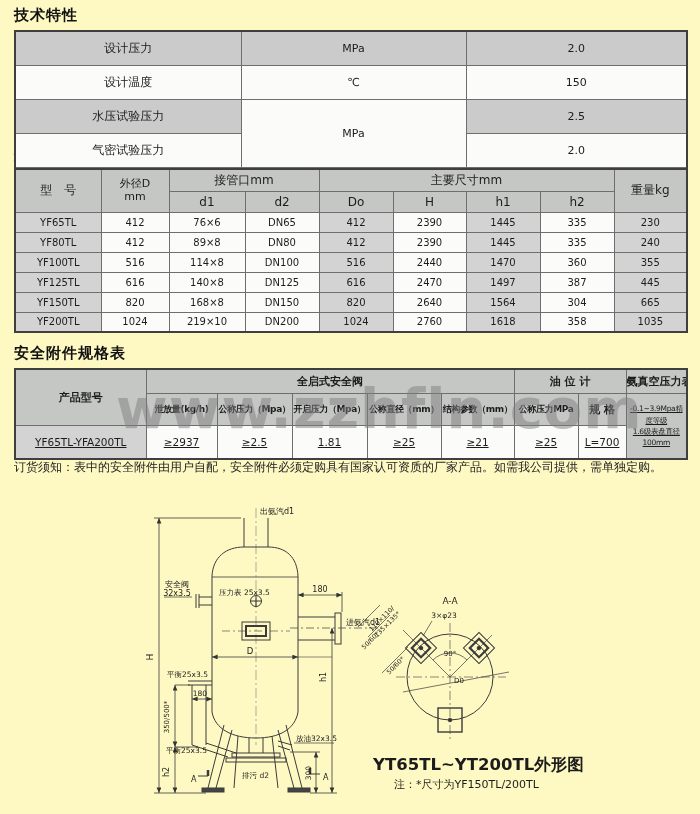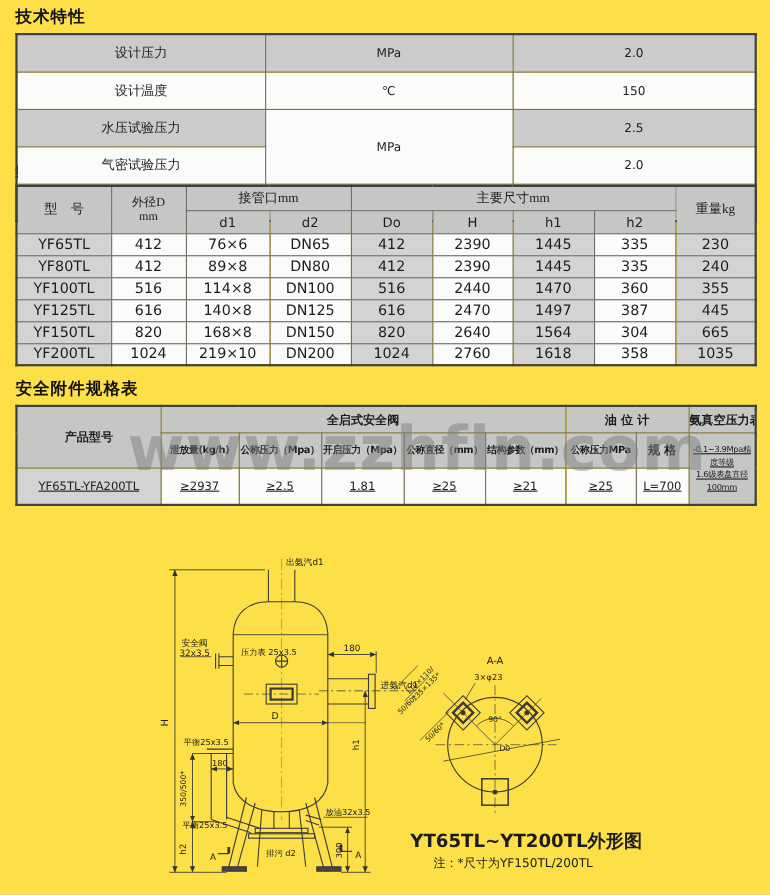--- a/index.html
+++ b/index.html
@@ -1,28 +1,28 @@
 <!DOCTYPE html>
 <html><head>
 <meta charset="utf-8">
 <style>
   html,body{margin:0;padding:0;}
   body{font-family:"DejaVu Sans","Liberation Sans",sans-serif;background:#e8e8e6;}
-  #page{position:relative;width:700px;height:814px;background:#fde047;overflow:hidden;color:#1c1c1c;}
+  #page{position:relative;width:700px;height:814px;background:#fef9c3;overflow:hidden;color:#1c1c1c;}
   .sec-title{position:absolute;left:14px;font-size:15px;font-weight:bold;letter-spacing:1px;color:#111;}
   table.t{border-collapse:collapse;table-layout:fixed;position:absolute;left:14px;width:672px;border:2px solid #3f3f3f;}
   table.t td,table.t th{border:1px solid #6e6e6e;text-align:center;vertical-align:middle;
     overflow:hidden;white-space:nowrap;font-weight:normal;padding:0;}
   .g{background:#c5c7c5;}      
   .rg{background:#cacbca;}     
   .s{background:#d2d3d2;}      
   .w{background:#fbfbfa;}
   #tech{top:30px;} #tech tr{height:34px;} #tech td{font-size:11px;} #tech td.lab{font-size:12px;}
-  #struct{top:168px;} #struct .hr1{height:22px;font-family:Liberation Serif, serif;} #struct .hr2{height:21px;} #struct .dr{height:20px;}
-  #struct th{font-size:12px;} #struct td{font-size:13px;} #struct .two{font-size:11px;line-height:1.15;}
+  #struct{top:168px;} #struct .hr1{height:22px;} #struct .hr2{height:21px;} #struct .dr{height:20px;}
+  #struct th{font-size:12px;} #struct td{font-size:10px;} #struct .two{font-size:11px;line-height:1.15;}
   #safety{top:368px;} #safety .hr1{height:24px;} #safety .hr2{height:32px;} #safety .dr{height:34px;}
   #safety th{font-size:11px;font-weight:bold;} #safety .sub{font-size:9px;letter-spacing:-0.4px;margin-top:29px;}
   #safety td{font-size:10.5px;text-decoration:underline;}
   #safety .tiny{font-size:7.5px;white-space:normal;line-height:1.5;letter-spacing:-0.3px;}
   #watermark{position:absolute;left:116px;top:376px;width:586px;font-size:56px;font-weight:bold;
     color:#7f7f7f;opacity:.5;letter-spacing:1px;z-index:5;pointer-events:none;}
   #ordernote{position:absolute;left:14px;top:459px;width:676px;font-size:12px;color:#222;}
   #drawing{position:absolute;left:120px;top:505px;}
   svg text{font-family:"DejaVu Sans","Liberation Sans",sans-serif;fill:#1c1c1c;}
 </style>
@@ -208,20 +208,21 @@
       <td class="w">≥25</td>
       <td class="w">≥21</td>
       <td class="w">≥25</td>
       <td class="w">L=700</td>
     </tr>
   </tbody>
     </table>
 
   <div id="watermark">www.zzhfln.com</div>
 
+  <div id="ordernote">订货须知：表中的安全附件由用户自配，安全附件必须定购具有国家认可资质的厂家产品。如需我公司提供，需单独定购。</div>
 
   <svg id="drawing" width="580" height="309" viewBox="0 0 580 309">
     <defs>
       <marker id="mE" markerWidth="9" markerHeight="8" refX="7" refY="3" orient="auto">
         <path d="M0,0 L7,3 L0,6 Z" fill="#333"></path>
       </marker>
       <marker id="mS" markerWidth="9" markerHeight="8" refX="7" refY="3" orient="auto-start-reverse">
         <path d="M0,0 L7,3 L0,6 Z" fill="#333"></path>
       </marker>
     </defs>

